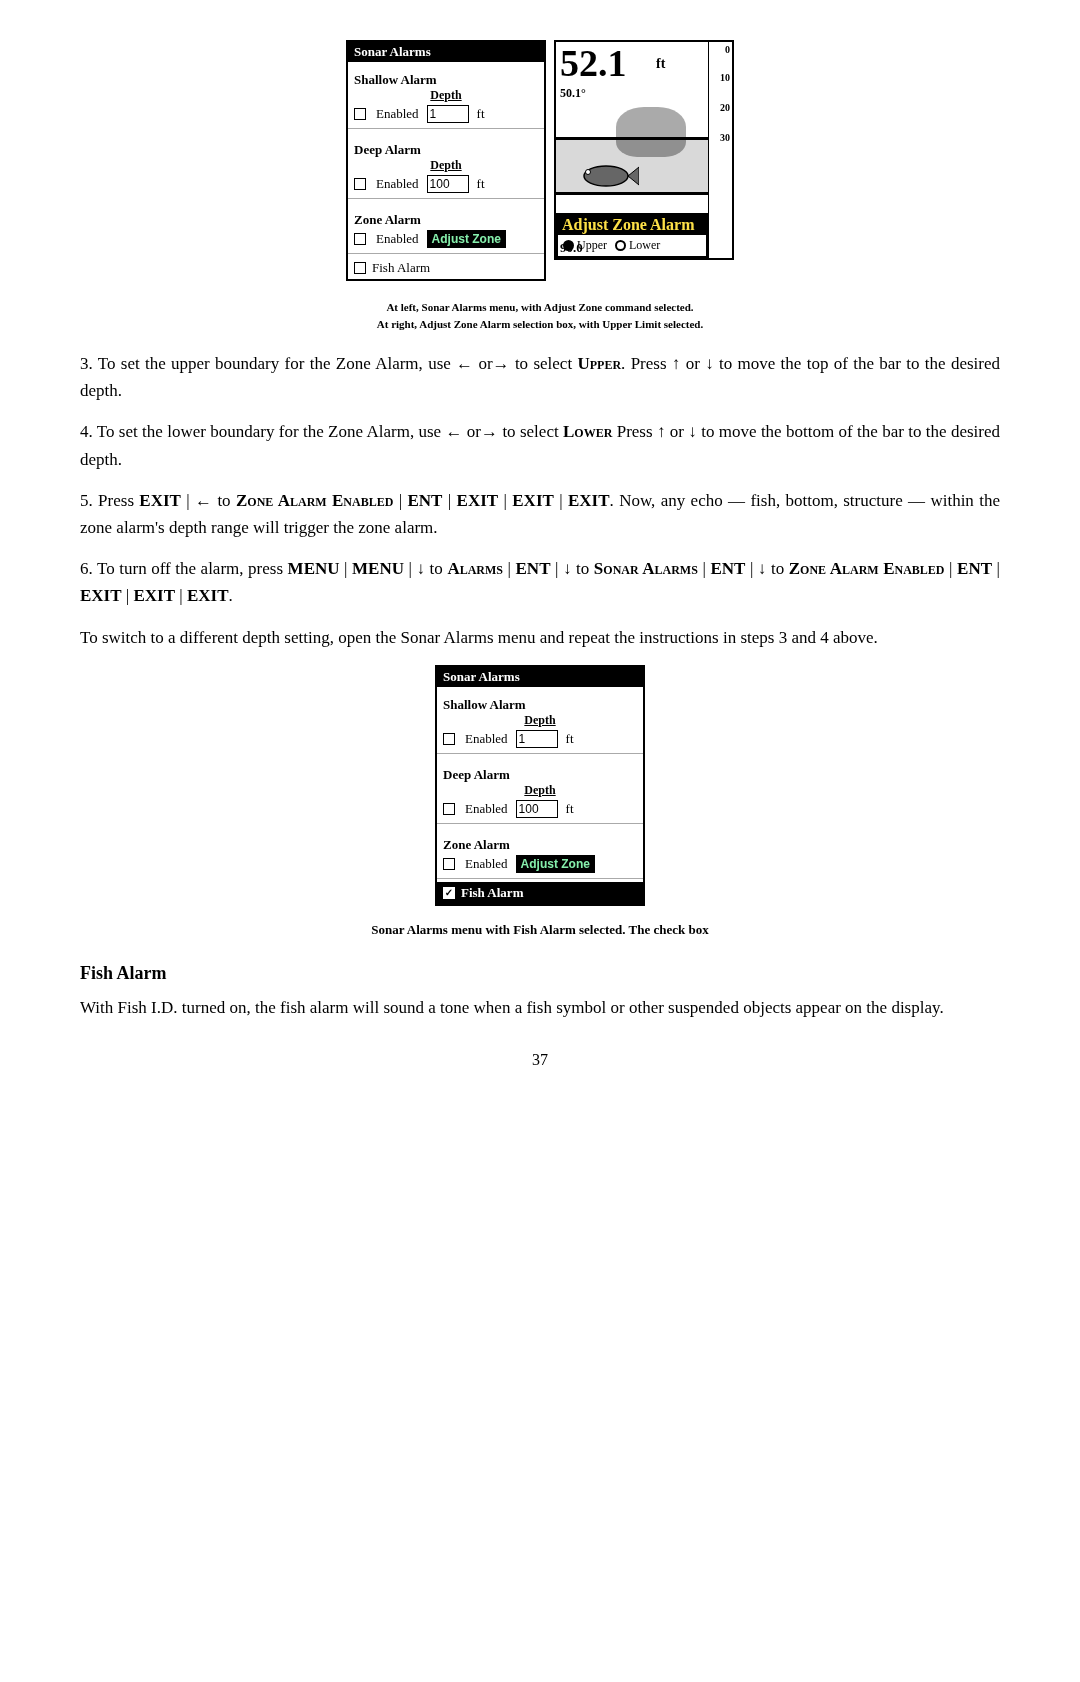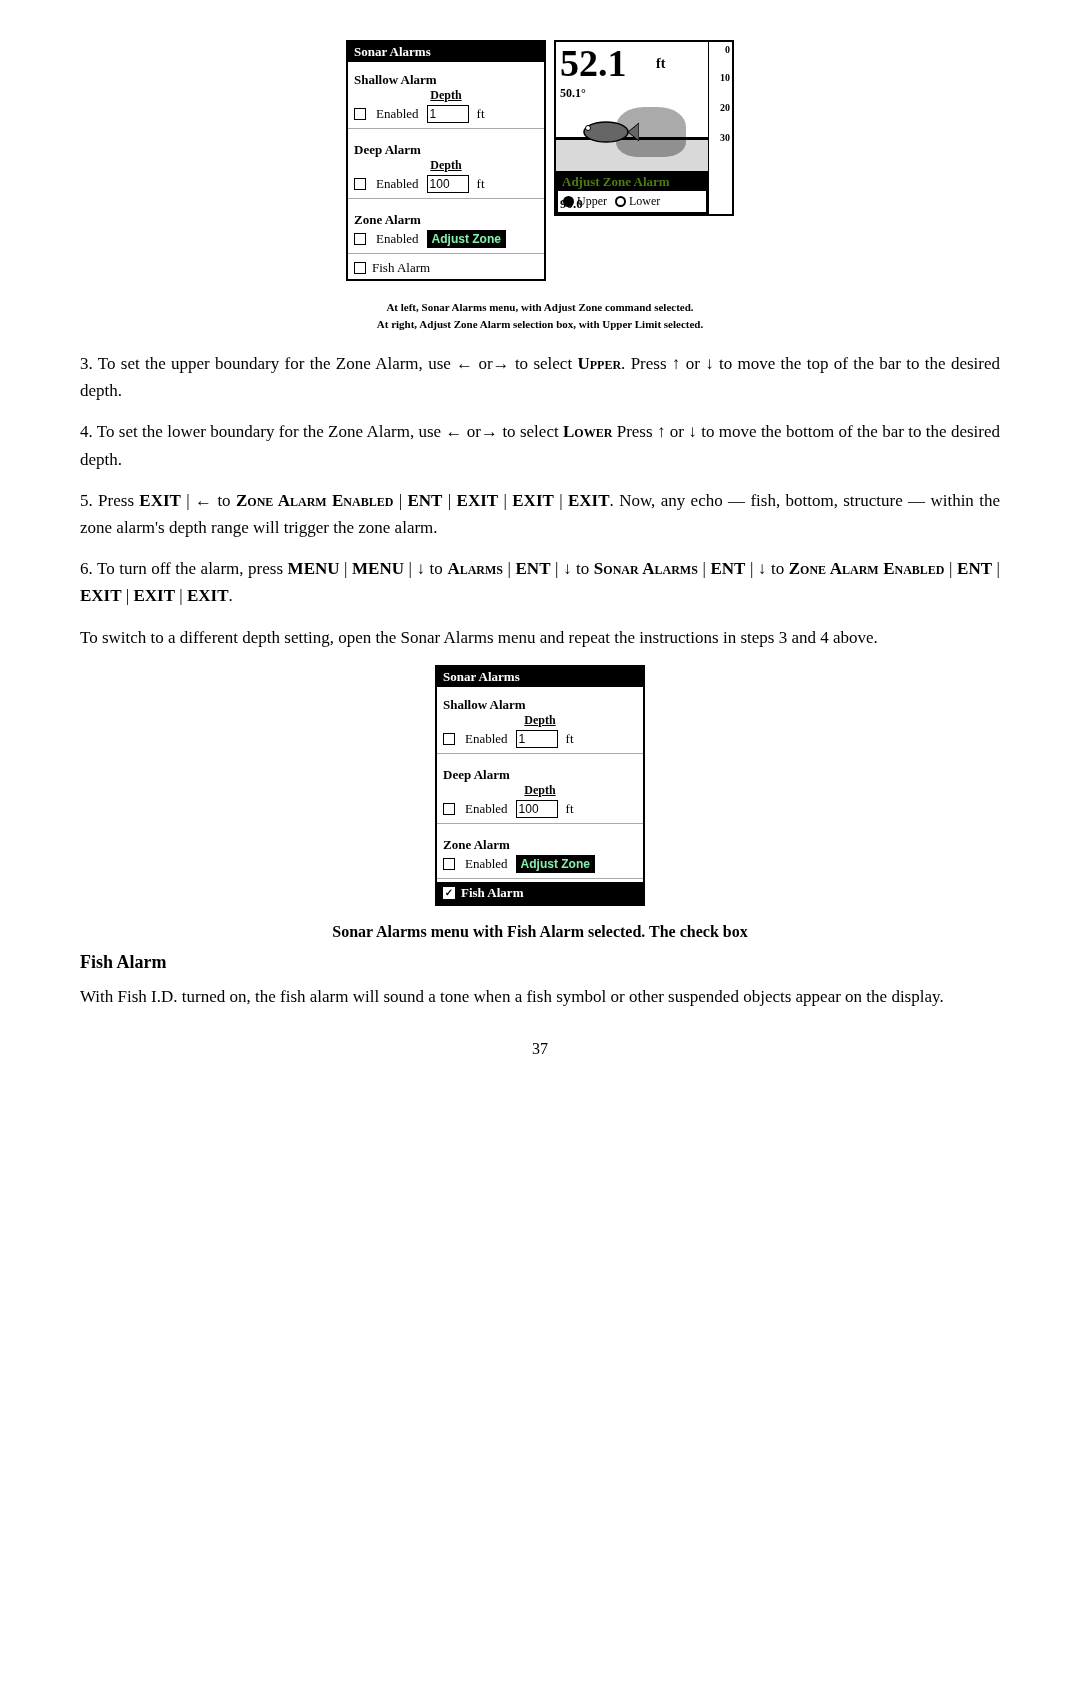--- a/index.html
+++ b/index.html
@@ -111,21 +111,21 @@
       margin-right: 2px;
       flex-shrink: 0;
       background: #fff;
       color: #000;
     }
 
     
     .sonar-display-box {
       border: 2px solid #000;
       width: 180px;
-      height: 176px;
+      height: 220px;
       background: #fff;
       position: relative;
       overflow: hidden;
     }
     .sonar-depth-reading {
       font-size: 38px;
       font-weight: bold;
       position: absolute;
       top: 2px;
       left: 4px;
@@ -166,23 +166,23 @@
       position: absolute;
       bottom: 0;
       left: 0;
       right: 24px;
       background: #fff;
       border: 2px solid #000;
       padding: 3px 5px;
     }
     .adjust-zone-title {
       background: #000;
-      color: #4d7c0f;
-      font-weight: bold;
-      font-size: 13px;
+      color: #fde047;
+      font-weight: bold;
+      font-size: 16px;
       padding: 1px 4px;
       margin: -3px -5px 3px -5px;
     }
     .adjust-zone-options {
       display: flex;
       gap: 8px;
       align-items: center;
       font-size: 12px;
     }
     .radio-option {
@@ -258,23 +258,23 @@
     }
 
     
     .center-figure {
       display: flex;
       justify-content: center;
       margin-bottom: 14px;
     }
     .center-caption {
       text-align: center;
-      font-size: 16px;
-      font-weight: bold;
-      margin-bottom: 8px;
+      font-size: 13px;
+      font-weight: bold;
+      margin-bottom: 24px;
       line-height: 1.5;
     }
 
     
     .zone-bar-upper {
       position: absolute;
       right: 24px;
       left: 0;
       height: 3px;
       background: #000;

